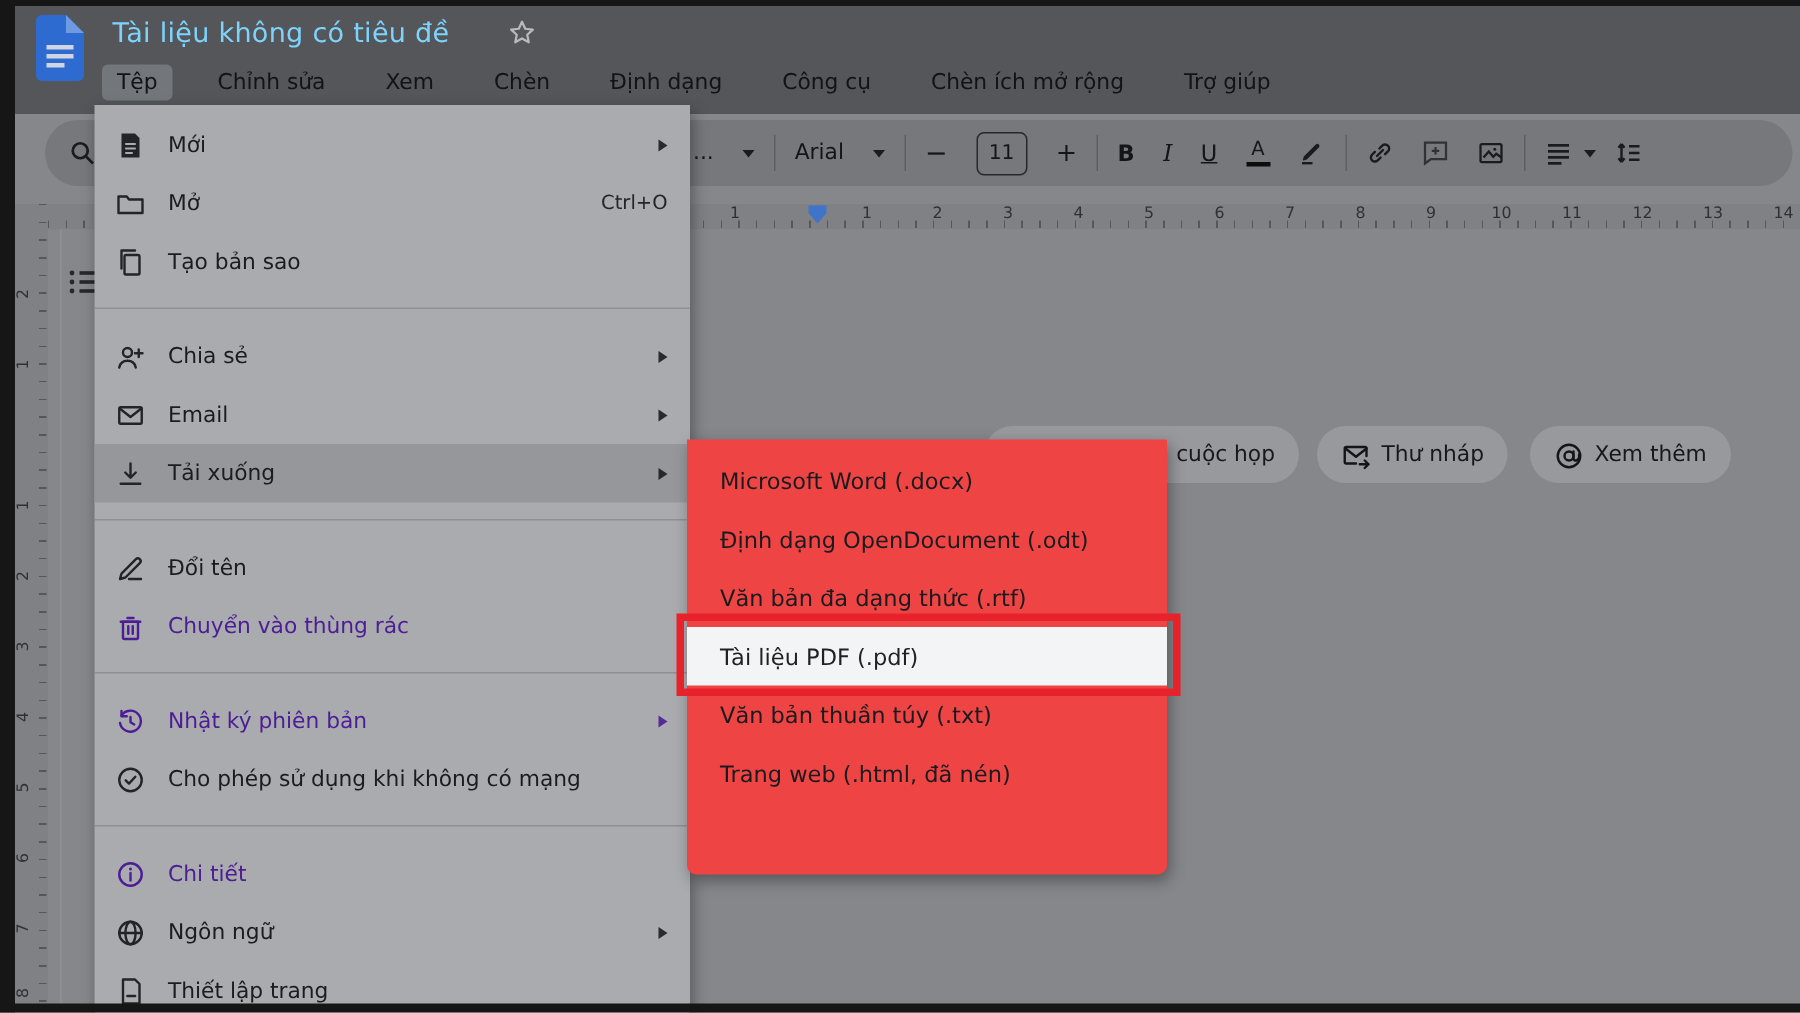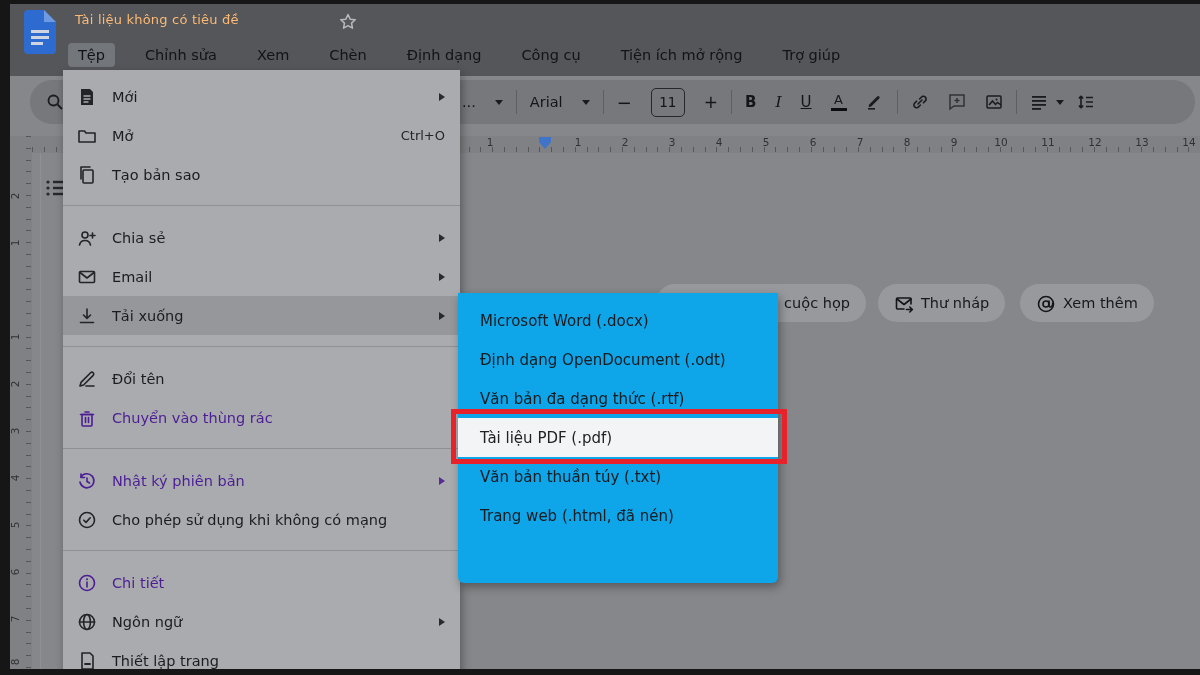--- a/index.html
+++ b/index.html
@@ -10,21 +10,21 @@
     -webkit-font-smoothing:antialiased;
   }
   
   .frame-left{position:absolute;left:0;top:0;width:10px;height:675px;background:#161617;z-index:60;}
   .frame-top{position:absolute;left:0;top:0;width:1200px;height:4px;background:#161617;z-index:60;}
   .frame-bottom{position:absolute;left:0;bottom:0;width:1200px;height:6px;background:#161617;z-index:60;}
 
   
   .header{position:absolute;left:10px;top:4px;right:0;height:72px;background:#54565a;z-index:5;}
   .docs-logo{position:absolute;left:14px;top:6px;width:32px;height:44px;}
-  .doc-title{position:absolute;left:65px;top:8px;font-size:13px;color:#fdba74;letter-spacing:.2px;}
+  .doc-title{position:absolute;left:65px;top:8px;font-size:18px;color:#7dd3fc;letter-spacing:.2px;}
   .star{position:absolute;left:328px;top:8px;width:20px;height:20px;color:#b7b9bc;}
   .menubar{position:absolute;left:58px;top:36px;height:30px;display:flex;align-items:center;gap:20px;}
   .menubar .mb-item{padding:4px 10px;font-size:14.5px;color:#121315;border-radius:4px;white-space:nowrap;}
   .menubar .mb-item.active{background:#73767a;}
 
   
   .toolbar{position:absolute;left:30px;top:80px;width:1165px;height:44px;border-radius:22px;
     background:#76787c;z-index:4;display:flex;align-items:center;color:#17181b;}
   .tb-search{position:absolute;left:16px;top:13px;width:18px;height:18px;color:#1b1c1e;}
   .tb-cluster{display:flex;align-items:center;gap:13px;margin-left:432px;}
@@ -73,21 +73,21 @@
     font-size:14.5px;color:#1b1c1f;white-space:nowrap;}
   .menu-row .mi{width:20px;height:20px;flex:0 0 auto;color:#222427;display:flex;align-items:center;justify-content:center;}
   .menu-row .grow{flex:1;}
   .menu-row .shortcut{font-size:13px;color:#232528;}
   .menu-row.disabled,.menu-row.disabled .mi{color:#4c1d95;}
   .menu-row.hover{background:#95979b;}
   .sub-arrow{width:0;height:0;border-left:6.5px solid currentColor;border-top:4.5px solid transparent;border-bottom:4.5px solid transparent;opacity:.9;}
   .menu-sep{height:1px;background:#8e9093;margin:11px 0 12px;}
 
   
-  .dl-submenu{position:absolute;left:458px;top:293px;width:320px;height:290px;background:#0ea5e9;
+  .dl-submenu{position:absolute;left:458px;top:293px;width:320px;height:290px;background:#ef4444;
     border-radius:0 0 6px 6px;box-shadow:2px 4px 10px rgba(0,0,0,.35);z-index:30;padding-top:8px;box-sizing:border-box;}
   .sm-row{height:39px;display:flex;align-items:center;padding:0 16px 0 22px;font-size:15px;color:#1a1b1e;white-space:nowrap;}
   .sm-row.hl{background:#f3f4f5;color:#202226;}
   .red-box{position:absolute;left:451px;top:409px;width:336px;height:55px;border:5px solid #e8222b;
     z-index:40;box-sizing:border-box;pointer-events:none;}
 </style>
 </head>
 <body>
 
 <div class="frame-left"></div>
@@ -106,21 +106,21 @@
   <svg class="star" viewBox="0 0 24 24" fill="none" stroke="currentColor" stroke-width="1.8" stroke-linejoin="round">
     <path d="M12 3l2.6 5.6 6.1.7-4.5 4.1 1.2 6-5.4-3-5.4 3 1.2-6L3.3 9.3l6.1-.7z"></path>
   </svg>
   <div class="menubar">
       <div class="mb-item active">Tệp</div>
       <div class="mb-item">Chỉnh sửa</div>
       <div class="mb-item">Xem</div>
       <div class="mb-item">Chèn</div>
       <div class="mb-item">Định dạng</div>
       <div class="mb-item">Công cụ</div>
-      <div class="mb-item">Tiện ích mở rộng</div>
+      <div class="mb-item">Chèn ích mở rộng</div>
       <div class="mb-item">Trợ giúp</div>
     </div>
 </div>
 
 <div class="toolbar">
   <svg class="tb-search" viewBox="0 0 18 18" fill="none" stroke="currentColor" stroke-width="1.8">
     <circle cx="7.5" cy="7.5" r="5"></circle>
       <path d="M11.5 11.5L16 16"></path>
   </svg>
   <div class="tb-cluster">

